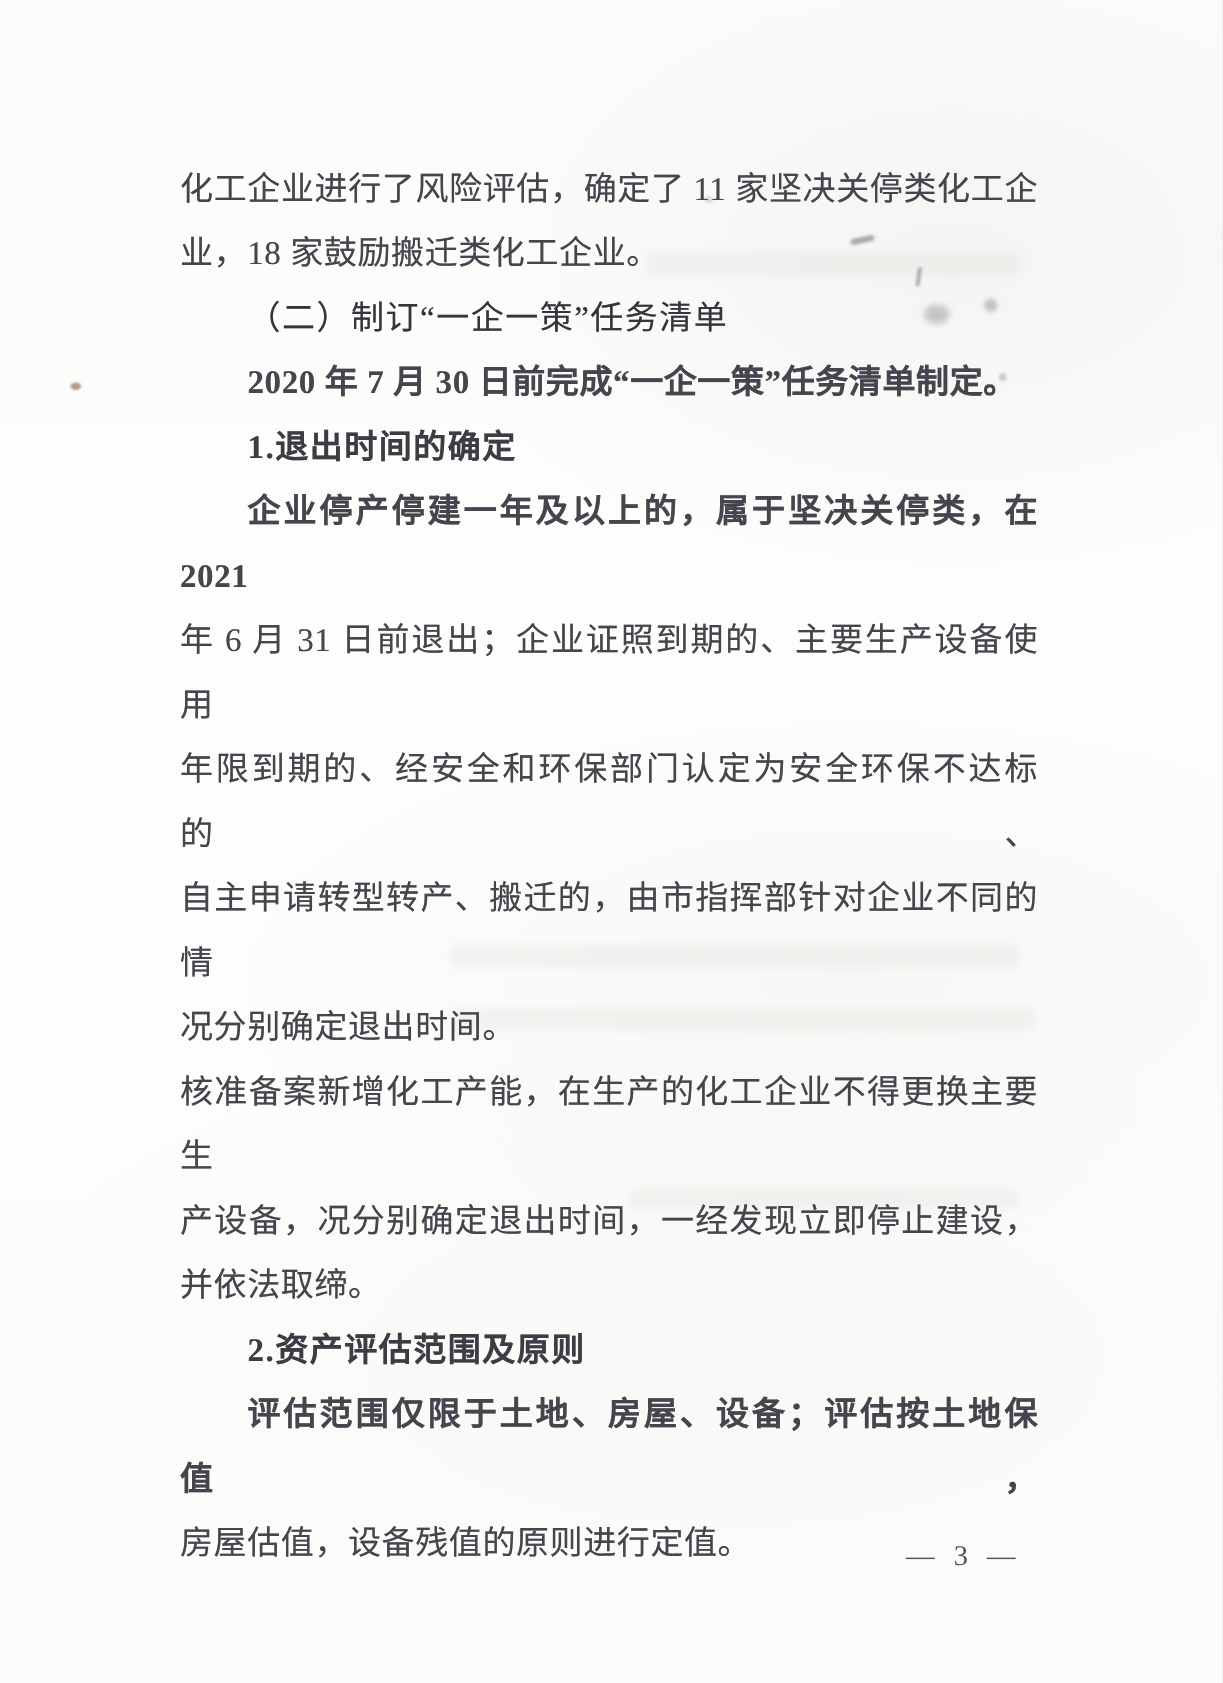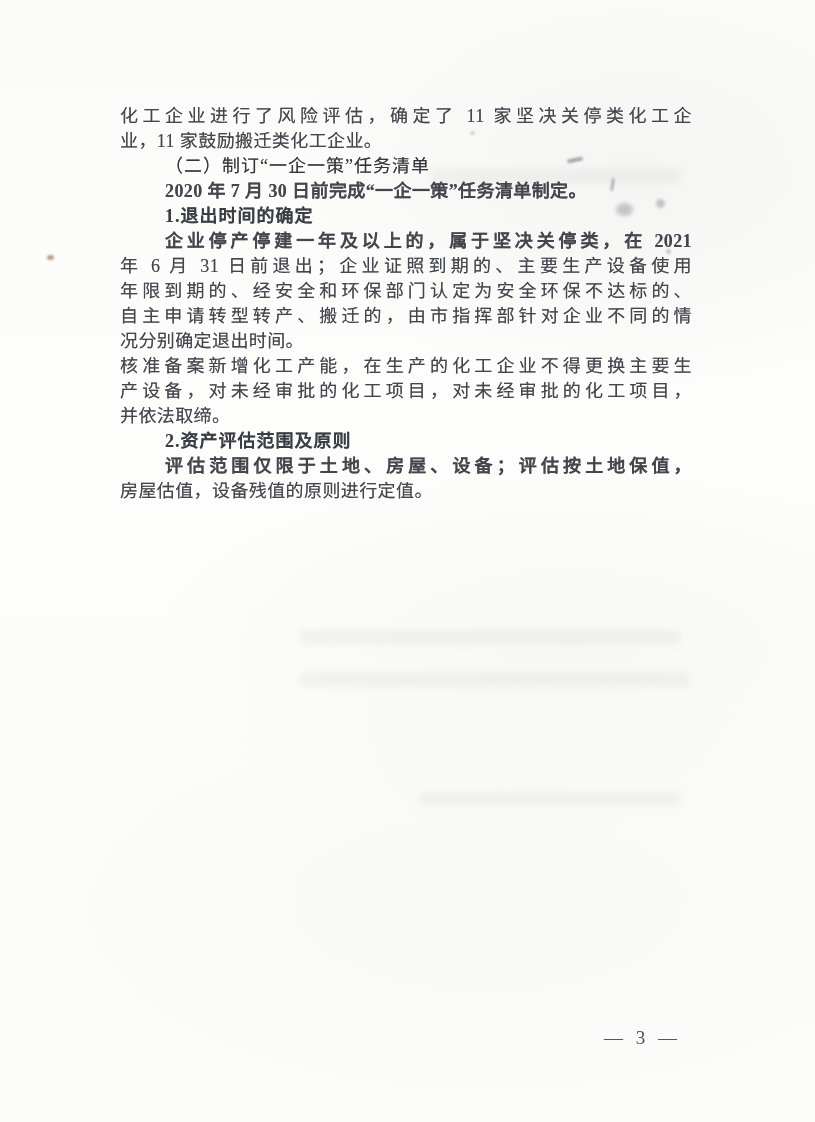--- a/index.html
+++ b/index.html
@@ -13,22 +13,22 @@
       radial-gradient(ellipse 700px 320px at 60% 80%, rgba(208,208,203,0.10), rgba(0,0,0,0) 70%),
       linear-gradient(180deg, #fbfbfa 0%, #fdfdfc 35%, #fcfcfa 100%);
     overflow:hidden;
     font-family:"Liberation Serif","DejaVu Serif",serif;
   }
   .textblock {
     position:absolute;
     left:120px; top:104px; width:572px;
   }
   .line {
-    font-size:18px;
-    line-height:25px;
+    font-size:22px;
+    line-height:43px;
     color:#45454e;
     letter-spacing:0.4px;
     white-space:nowrap;
     text-shadow:0 0 0.4px rgba(70,70,80,0.55);
   }
   .line.indent { text-indent:45px;font-weight:bold; }
   .line.fill {
     white-space:normal;
     text-align:justify;
     text-align-last:justify;
@@ -80,31 +80,31 @@
   <div class="artifact a1"></div>
   <div class="artifact a2"></div>
   <div class="artifact a3"></div>
   <div class="artifact a4"></div>
   <div class="artifact a5"></div>
   <div class="artifact a6"></div>
   <div class="artifact a7"></div>
 
   <div class="textblock">
       <div class="line body fill">化工企业进行了风险评估，确定了 11 家坚决关停类化工企</div>
-      <div class="line body">业，11 家鼓励搬迁类化工企业。</div>
+      <div class="line body">业，18 家鼓励搬迁类化工企业。</div>
       <div class="line heading indent">（二）制订“一企一策”任务清单</div>
       <div class="line body indent">2020 年 7 月 30 日前完成“一企一策”任务清单制定。</div>
       <div class="line subheading indent">1.退出时间的确定</div>
       <div class="line body indent fill">企业停产停建一年及以上的，属于坚决关停类，在 2021</div>
       <div class="line body fill">年 6 月 31 日前退出；企业证照到期的、主要生产设备使用</div>
       <div class="line body fill">年限到期的、经安全和环保部门认定为安全环保不达标的、</div>
       <div class="line body fill">自主申请转型转产、搬迁的，由市指挥部针对企业不同的情</div>
       <div class="line body">况分别确定退出时间。</div>
       <div class="line body fill">核准备案新增化工产能，在生产的化工企业不得更换主要生</div>
-      <div class="line body fill">产设备，对未经审批的化工项目，对未经审批的化工项目，</div>
+      <div class="line body fill">产设备，况分别确定退出时间，一经发现立即停止建设，</div>
       <div class="line body">并依法取缔。</div>
       <div class="line subheading indent">2.资产评估范围及原则</div>
       <div class="line body indent fill">评估范围仅限于土地、房屋、设备；评估按土地保值，</div>
       <div class="line body">房屋估值，设备残值的原则进行定值。</div>
     </div>
 
   <div class="pagenum">— 3 —</div>
 
 </div>
 

